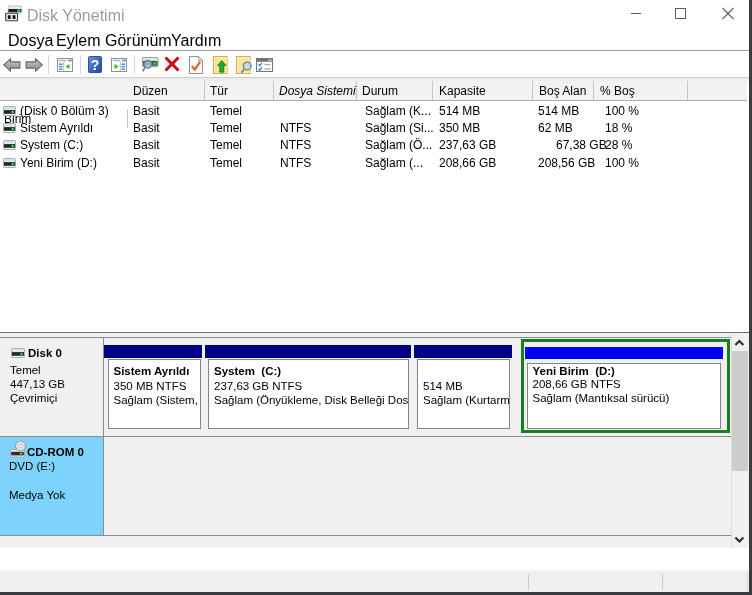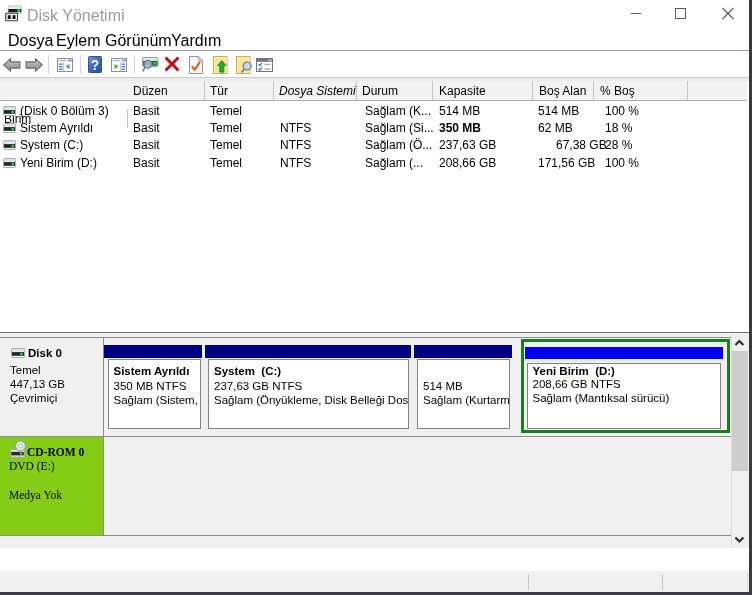--- a/index.html
+++ b/index.html
@@ -206,21 +206,21 @@
           <rect x="0.5" y="0.5" width="12" height="9" rx="0.8" fill="#f0f2f4" stroke="#a8aeb5"></rect>
           <rect x="1" y="1" width="11" height="2.6" fill="#dde1e5"></rect>
           <rect x="1" y="4.1" width="11" height="3.7" fill="#262626"></rect>
           <circle cx="9.7" cy="6" r="1.35" fill="#1fe83b"></circle>
         </svg>
       <span style="left:20px;">Sistem Ayrıldı</span>
         <span style="left:133px;">Basit</span>
         <span style="left:210px;">Temel</span>
         <span style="left:280px;">NTFS</span>
         <span style="left:365px;">Sağlam (Si...</span>
-        <span style="left:439px;font-weight:bold;">350 MB</span>
+        <span style="left:439px;">350 MB</span>
         <span style="left:538px;">62 MB</span>
         <span style="left:605px;">18 %</span>
     </div>
     <div class="lvrow" style="top:55.4px;">
       <svg class="volico" width="13" height="10" viewBox="0 0 13 10">
           <rect x="0.5" y="0.5" width="12" height="9" rx="0.8" fill="#f0f2f4" stroke="#a8aeb5"></rect>
           <rect x="1" y="1" width="11" height="2.6" fill="#dde1e5"></rect>
           <rect x="1" y="4.1" width="11" height="3.7" fill="#262626"></rect>
           <circle cx="9.7" cy="6" r="1.35" fill="#1fe83b"></circle>
         </svg>
@@ -239,21 +239,21 @@
           <rect x="1" y="1" width="11" height="2.6" fill="#dde1e5"></rect>
           <rect x="1" y="4.1" width="11" height="3.7" fill="#262626"></rect>
           <circle cx="9.7" cy="6" r="1.35" fill="#1fe83b"></circle>
         </svg>
       <span style="left:20px;">Yeni Birim (D:)</span>
         <span style="left:133px;">Basit</span>
         <span style="left:210px;">Temel</span>
         <span style="left:280px;">NTFS</span>
         <span style="left:365px;">Sağlam (...</span>
         <span style="left:439px;">208,66 GB</span>
-        <span style="left:538px;">171,56 GB</span>
+        <span style="left:538px;">208,56 GB</span>
         <span style="left:605px;">100 %</span>
     </div>
   </div>
 
   <div class="abs" style="left:0;top:332px;width:749px;height:215px;background:#f0f0f0;border-top:1px solid #6e6e6e;">
 
     <div class="abs" style="left:0;top:4px;width:731px;height:98px;border-top:1px solid #8c8c8c;border-bottom:1px solid #8c8c8c;">
       <div class="abs" style="left:0;top:0;width:103px;height:98px;background:#f0f0f0;border-right:1px solid #8c8c8c;">
         <svg class="abs" style="left:11px;top:9.5px;" width="14" height="10" viewBox="0 0 14 10">
             <rect x="0.5" y="0.5" width="13" height="9" rx="0.8" fill="#f0f2f4" stroke="#a8aeb5"></rect>
@@ -290,21 +290,21 @@
 
       <div class="barblock" style="left:521px;top:1px;width:209px;height:94px;border:3px solid #15801c;background:#f0f0f0;">
         <div class="abs" style="left:1px;right:4.5px;top:5px;height:12px;background:#0000f2;"></div>
         <div class="pbox" style="left:2.5px;right:6px;top:20.5px;bottom:1.5px;">
           <div class="tx" style="top:1.5px;line-height:13.4px;"><span class="b">Yeni Birim&nbsp;&nbsp;(D:)</span><br>208,66 GB NTFS<br>Sağlam (Mantıksal sürücü)</div>
         </div>
       </div>
     </div>
 
     <div class="abs" style="left:0;top:104px;width:731px;height:98px;border-bottom:1px solid #8c8c8c;">
-      <div class="abs" style="left:0;top:0;width:103px;height:98px;background:#84cc16;border-right:1px solid #8c8c8c;font-family:Liberation Serif, serif;">
+      <div class="abs" style="left:0;top:0;width:103px;height:98px;background:#7dd3fc;border-right:1px solid #8c8c8c;">
         <svg class="abs" style="left:10px;top:4px;" width="17" height="17" viewBox="0 0 17 17">
           <rect x="0.5" y="8.5" width="14" height="7.5" rx="0.5" fill="#e9ebee" stroke="#a5abb2"></rect>
           <rect x="1.2" y="10.8" width="12.6" height="3.6" fill="#2d2d2d"></rect>
           <circle cx="11" cy="12.6" r="1.3" fill="#27d443"></circle>
           <circle cx="10.5" cy="5" r="5" fill="#dfe4e6" stroke="#909699"></circle>
           <circle cx="10.5" cy="5" r="1.8" fill="#fff" stroke="#b5babd"></circle>
         </svg>
         <div class="abs t11 b" style="left:27px;top:9px;">CD-ROM 0</div>
         <div class="abs t11" style="left:9px;top:23px;">DVD (E:)</div>
         <div class="abs t11" style="left:9px;top:51.5px;">Medya Yok</div>

